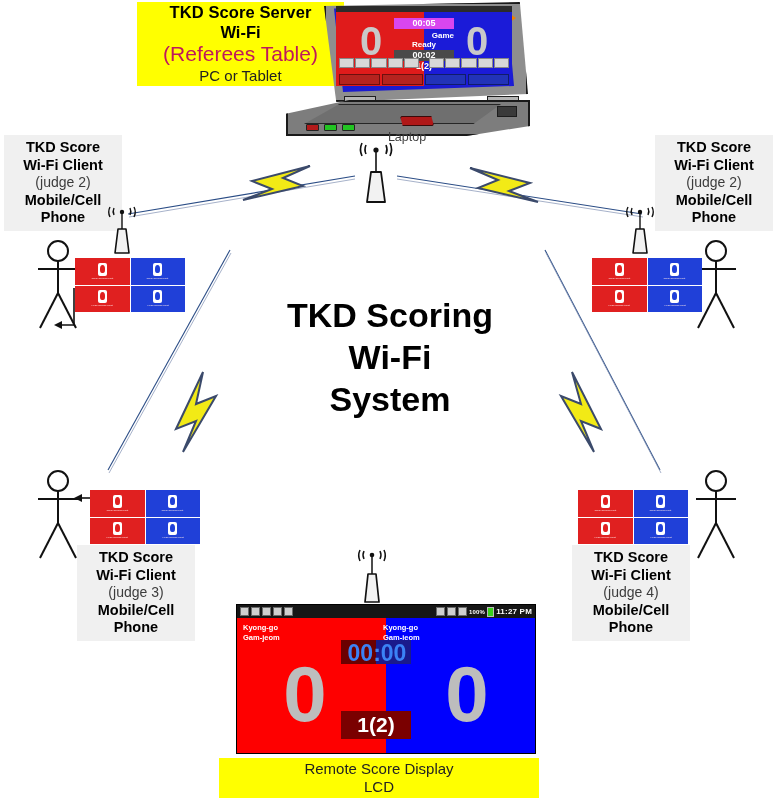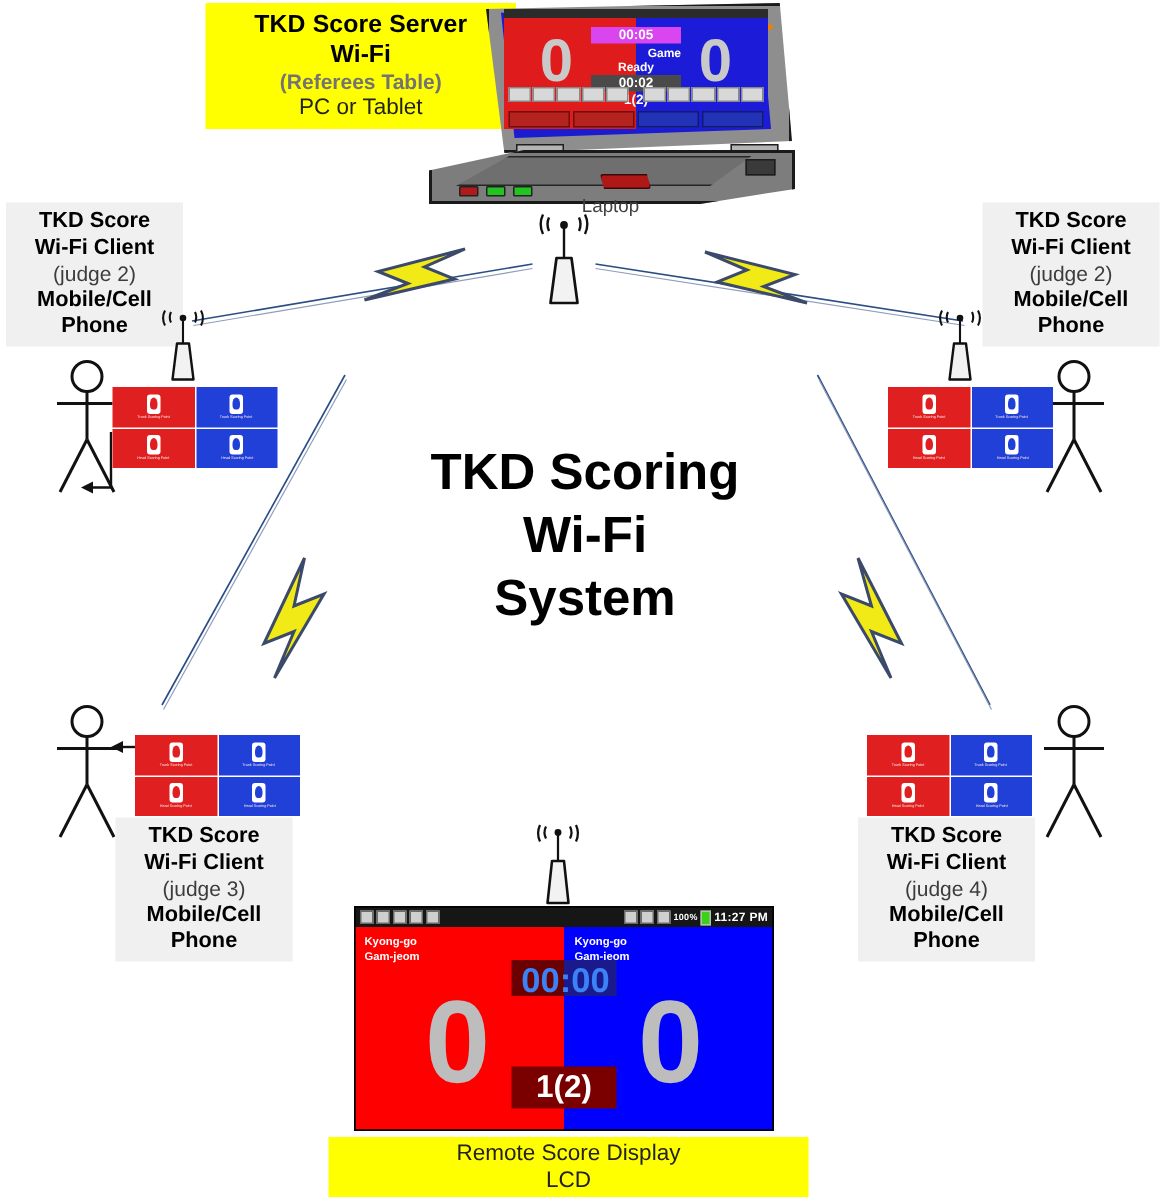--- a/index.html
+++ b/index.html
@@ -6,21 +6,21 @@
   body{width:777px;height:800px;position:relative;overflow:hidden;
        font-family:"Liberation Sans", sans-serif;color:#000;}
   .stage{position:absolute;inset:0;width:777px;height:800px;}
   .abs{position:absolute;}
 
   
   .yellowbox{background:#ffff00;text-align:center;line-height:1.18;
              display:flex;flex-direction:column;justify-content:center;align-items:center;}
   .yellowbox .l1{font-weight:bold;font-size:16.5px;letter-spacing:.1px;}
   .yellowbox .l2{font-weight:bold;font-size:16.5px;}
-  .yellowbox .l3{font-weight:bold;font-size:14px;color:#737373;}
+  .yellowbox .l3{font-weight:normal;font-size:21px;color:#be185d;}
   .yellowbox .l4{font-weight:normal;font-size:15px;color:#222;}
 
   
   .greybox{background:#f0f0f0;text-align:center;line-height:1.22;
            display:flex;flex-direction:column;justify-content:center;align-items:center;}
   .greybox .b{font-weight:bold;font-size:14.5px;}
   .greybox .n{font-weight:normal;font-size:14px;color:#3c3c3c;}
 
   
   .bigtitle{text-align:center;font-weight:bold;font-size:34px;line-height:1.23;color:#000;}
@@ -47,21 +47,21 @@
            font-size:8px;line-height:9px;}
   .app-pts{position:absolute;background:#6d0d0d;color:#fff;font-weight:bold;
            text-align:center;font-size:9px;line-height:11px;}
   .app-keyrow{position:absolute;display:flex;gap:1px;}
   .app-key{flex:1;background:#d8d8d8;border:1px solid #888;}
   .app-btnrow{position:absolute;display:flex;gap:2px;}
   .app-btn{flex:1;background:#b5231f;border:1px solid #6d0f0d;height:100%;}
   .app-btn.b{background:#2233b8;border-color:#101c6b;}
 
   
-  .lcd{position:absolute;background:#000;border:1px solid #000;overflow:hidden;}
+  .lcd{position:absolute;background:#000;border:1px solid #000;overflow:hidden;padding-left:20px;}
   .lcd-status{position:absolute;left:0;right:0;top:0;height:13px;background:#161616;
               display:flex;align-items:center;justify-content:space-between;padding:0 3px;
               box-sizing:border-box;}
   .lcd-sicons{display:flex;gap:2px;align-items:center;}
   .sicon{width:7px;height:7px;background:#cfcfcf;border:1px solid #6a6a6a;}
   .lcd-time{color:#fff;font-size:8px;font-weight:bold;letter-spacing:.2px;}
   .bat{width:5px;height:8px;background:#39d11a;border:1px solid #bbb;}
   .lcd-red{position:absolute;background:#fe0000;}
   .lcd-blue{position:absolute;background:#0000fe;}
   .lcd-lbl{position:absolute;color:#fff;font-size:7.5px;line-height:9px;font-weight:bold;}

